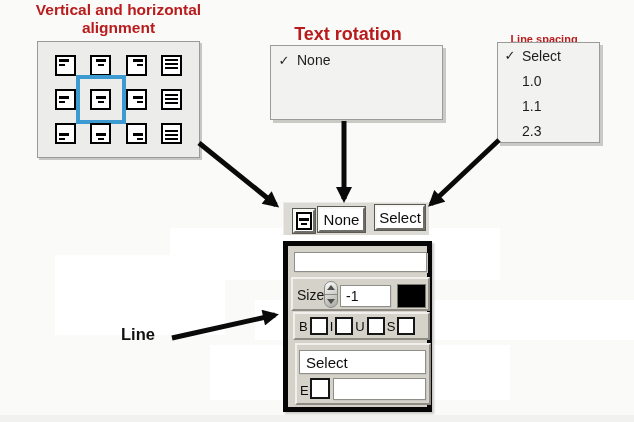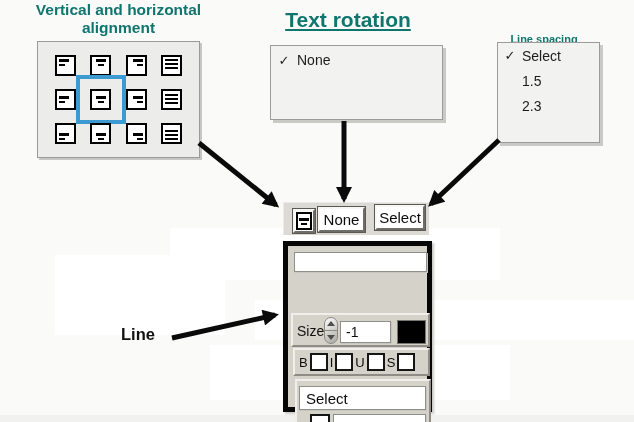--- a/index.html
+++ b/index.html
@@ -2,23 +2,23 @@
 <html style="--hl: #3d9ad1;"><head>
 <meta charset="utf-8">
 <style>
   html,body{margin:0;padding:0;background:#fff;}
   .stage{position:relative;width:634px;height:422px;overflow:hidden;background:#fafaf9;
          font-family:"Liberation Sans",sans-serif;color:#111;}
   .artifact{position:absolute;background:#ffffff;}
   .artifact.dark{background:#f1f1ef;}
 
   
-  .title{position:absolute;font-weight:bold;color:#0f766e;text-align:center;}
+  .title{position:absolute;font-weight:bold;color:#b91c1c;text-align:center;}
   .title-align{left:6px;top:1px;width:225px;font-size:15.5px;line-height:18px;}
-  .title-rot{left:278px;top:8px;width:140px;font-size:21px;text-decoration:underline;}
+  .title-rot{left:278px;top:24px;width:140px;font-size:18px;}
   .title-sp{left:484px;top:33px;width:120px;font-size:11px;}
   .fontlabel{position:absolute;left:121px;top:325px;font-size:16.5px;font-weight:bold;}
 
   
   .gridbox{position:absolute;left:37px;top:41px;width:163px;height:117px;background:#ececeb;
            border:1px solid #9a9a98;box-shadow:2px 2px 0 #c6c6c3;box-sizing:border-box;
            display:grid;grid-template-columns:repeat(4,1fr);grid-template-rows:repeat(3,1fr);
            padding:6px 10px;}
   .acell{display:flex;align-items:center;justify-content:center;}
   .acell.sel{outline:4px solid var(--hl,#3d9ad1);outline-offset:3px;}
@@ -52,21 +52,21 @@
   .nonebtn{left:34px;top:4px;width:47px;height:25px;}
   .selbtn{left:91px;top:2px;width:50px;height:25px;}
 
   
   .panel{position:absolute;left:283px;top:241px;width:149px;height:171px;background:#d5d2ca;
          border:5px solid #060606;box-sizing:border-box;box-shadow:2px 2px 2px #c9c9c6;}
   .wfield{position:absolute;background:#fff;border:1px solid #8f8f8a;box-shadow:1px 1px 0 #c7c6c1;
           box-sizing:border-box;font-size:14px;display:flex;align-items:center;color:#0c0c0c;}
   .textinput{left:6px;top:6px;width:133px;height:20px;padding-left:4px;}
   .raised{position:absolute;border:2px solid;border-color:#f0efeb #8e8c84 #8e8c84 #f0efeb;
-          background:#d5d2ca;box-sizing:border-box;margin-top:36px;}
+          background:#d5d2ca;box-sizing:border-box;}
   .sizebar{left:3px;top:31px;width:139px;height:34px;}
   .sizelabel{position:absolute;left:4px;top:8px;font-size:14px;}
   .spinner{position:absolute;left:31px;top:2px;width:14px;height:27px;border-radius:7px;
            background:linear-gradient(145deg,#fdfdfc,#a9a8a3);border:1px solid #8b8b86;box-sizing:border-box;
            display:flex;flex-direction:column;align-items:center;justify-content:space-between;padding:3px 0;}
   .spinner .mid{width:100%;height:1px;background:#8b8b86;}
   .tri{width:0;height:0;border-left:4px solid transparent;border-right:4px solid transparent;}
   .tri.up{border-bottom:5px solid #4e4e4a;}
   .tri.down{border-top:5px solid #4e4e4a;}
   .sizefield{left:47px;top:6px;width:51px;height:22px;padding-left:5px;}
@@ -182,21 +182,25 @@
     </div>
   </div>
 
   <div class="menu sp-menu">
     <div class="mitem">
       <span class="mcheck">✓</span>
       <span class="mlabel">Select</span>
     </div>
     <div class="mitem">
       <span class="mcheck"></span>
-      <span class="mlabel">1.5</span>
+      <span class="mlabel">1.0</span>
+    </div>
+    <div class="mitem">
+      <span class="mcheck"></span>
+      <span class="mlabel">1.1</span>
     </div>
     <div class="mitem">
       <span class="mcheck"></span>
       <span class="mlabel">2.3</span>
     </div>
   </div>
 
   <div class="toolbar">
     <div class="btn alignbtn">
       <div class="aicon v-middle h-center">

